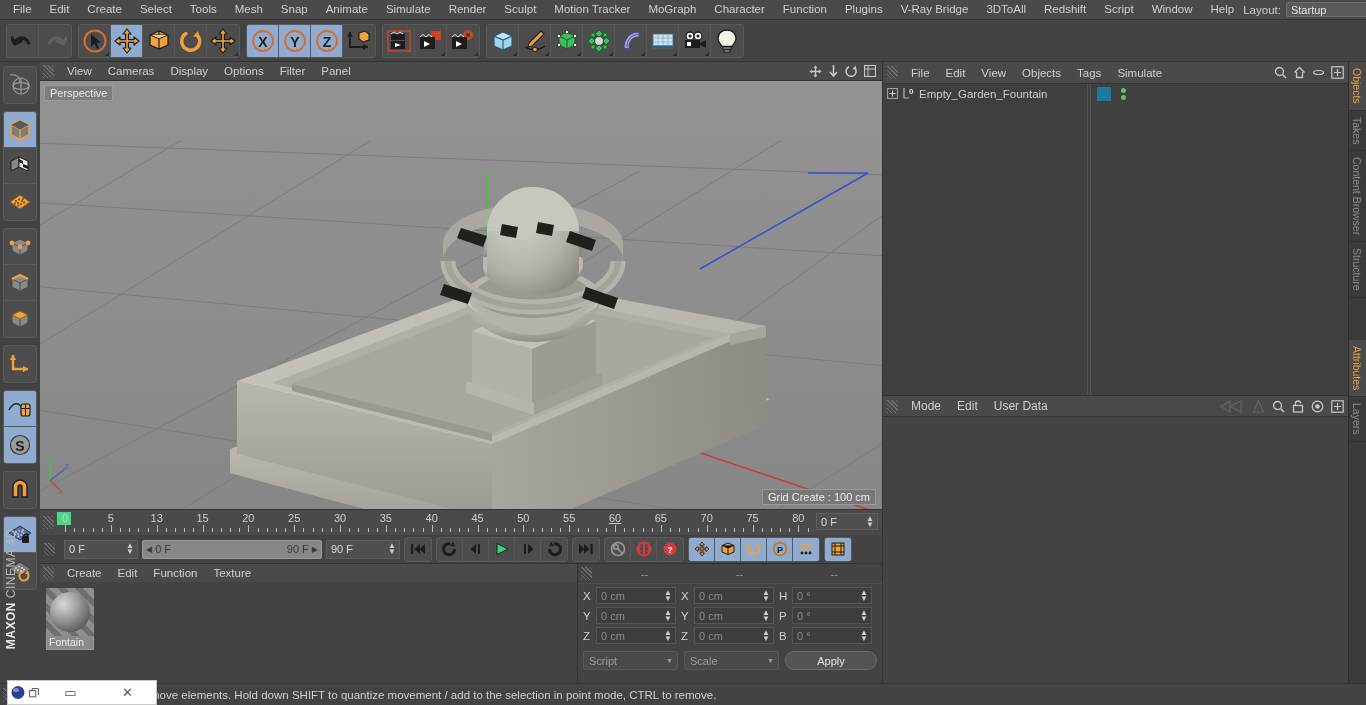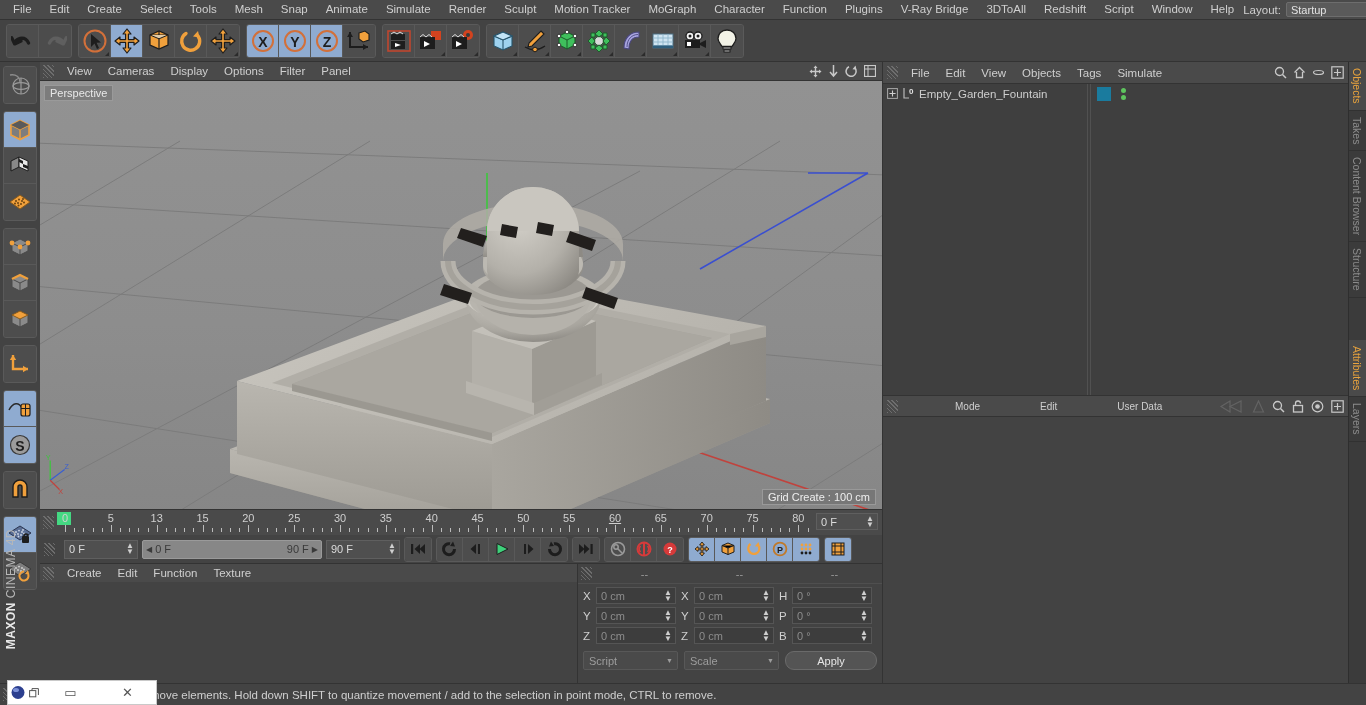--- a/index.html
+++ b/index.html
@@ -162,21 +162,21 @@
   .objcol3{ flex:1; }
   .objrow{ display:flex; align-items:center; height:19px; padding-left:4px; gap:3px; }
   .objname{ font-size:11.5px; color:#cdcdcd; }
   .colorsw{ width:14px;height:14px;background:#1a7b9e;}
   .dots{ display:flex; flex-direction:column; gap:2px; margin-left:7px;}
   .dot{ width:5px;height:5px;border-radius:50%;background:#5ec45e;}
 
   .attrpanel{ flex:1; display:flex; flex-direction:column; }
   .attrbar{ height:22px; background:#4a4a4a; display:flex; align-items:center; padding-left:4px;
             border-bottom:1px solid #333; border-top:1px solid #333;}
-  .attrbar .mi{padding:0 8px;font-size:10px;color:#cfcfcf;margin-left:44px;}
+  .attrbar .mi{padding:0 8px;font-size:12px;color:#cfcfcf;}
   .attricons{margin-left:auto;display:flex;gap:7px;padding-right:4px;align-items:center;}
   .attrbody{flex:1;background:#434343;}
 
   
   .vtabs{ width:18px; background:#3b3b3b; display:flex; flex-direction:column;
           border-left:1px solid #2e2e2e;}
   .vtab{ writing-mode:vertical-rl; font-size:10.5px; padding:6px 3px;
          color:#8c8c8c; border-bottom:1px solid #313131; cursor:default;}
   .vtab.sel{ color:#e8a33d; background:#4a4a4a; }
   .vspace{flex:1;}
@@ -977,20 +977,28 @@
       <div class="bottom">
 
         <div class="matpanel">
           <div class="matbar">
             <div class="grip"></div>
             <div class="mi">Create</div>
             <div class="mi">Edit</div>
             <div class="mi">Function</div>
             <div class="mi">Texture</div>
           </div>
+          <div class="matbody">
+            <div class="matchip">
+              <div class="matsw">
+                <div class="matsphere"></div>
+              </div>
+              <div class="matname">Fontain</div>
+            </div>
+          </div>
         </div>
 
         <div class="coordpanel">
           <div class="coordhdr">
             <div class="grip"></div>
             <div class="hd">--</div>
             <div class="hd">--</div>
             <div class="hd">--</div>
           </div>
           <div class="coordrows">

